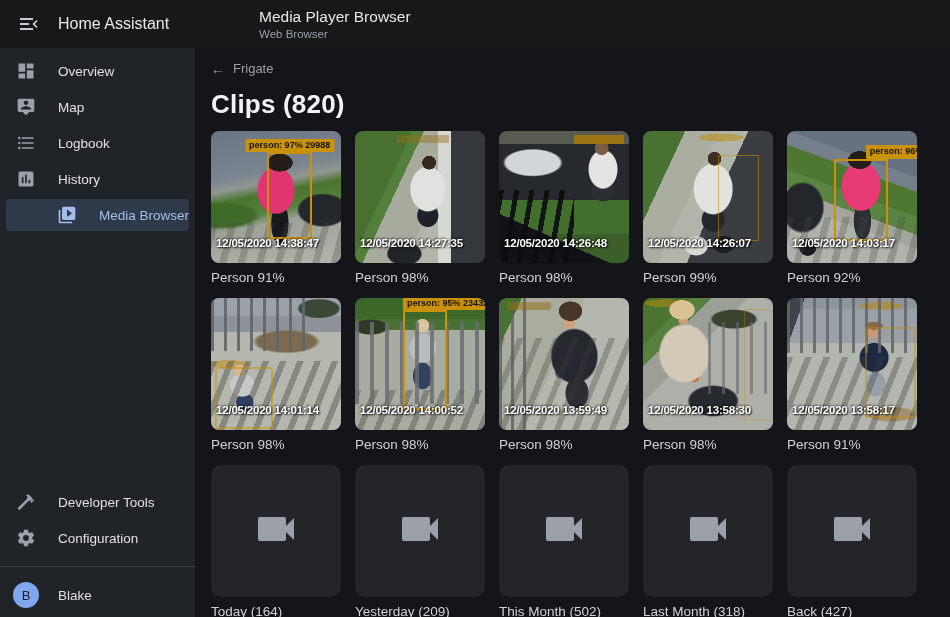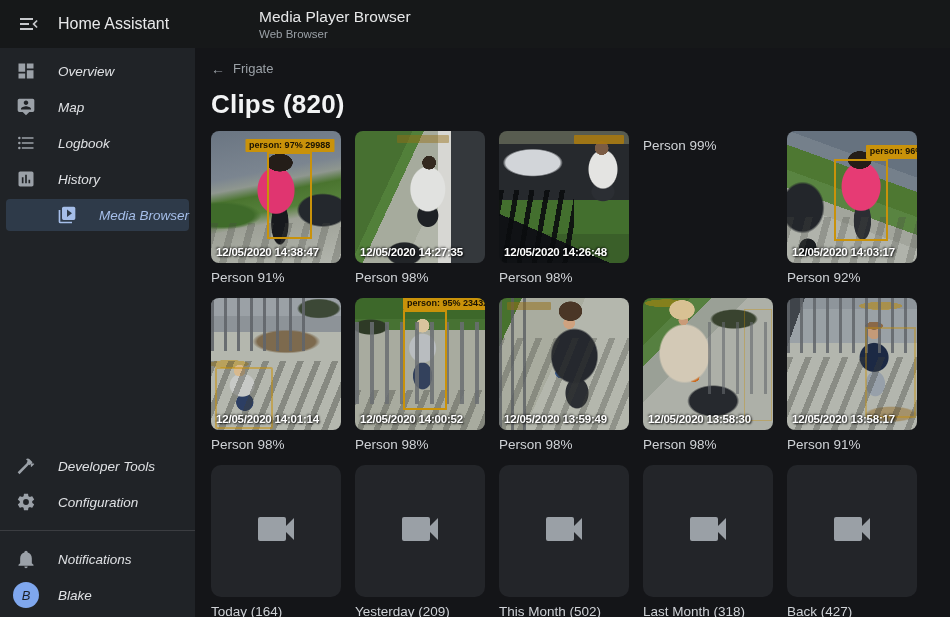--- a/index.html
+++ b/index.html
@@ -14,21 +14,21 @@
   .app-title{margin-left:18px;font-size:16px;color:#e8e9ea;}
   .hdr-title-block{position:absolute;left:259px;top:7px;line-height:1.25;}
   .hdr-title{font-size:15.5px;color:#e6e7e8;}
   .hdr-sub{font-size:11.5px;color:#9aa0a6;margin-top:1px;}
   .choose-btn{position:absolute;right:14px;top:0;height:48px;display:flex;align-items:center;
     font-size:12px;letter-spacing:1.3px;color:#dcdddf;font-weight:500;background:none;border:none;cursor:pointer;
     font-family:"Liberation Sans", sans-serif;}
 
   
   .sidebar{position:absolute;top:48px;left:0;bottom:0;width:195px;background:#202327;
-    display:flex;flex-direction:column;padding-top:5px;font-style:italic;}
+    display:flex;flex-direction:column;padding-top:5px;}
   .nav-item{display:flex;align-items:center;height:32px;margin:2px 6px;padding-left:10px;
     border-radius:4px;cursor:pointer;gap:22px;flex:none;}
   .nav-icon{width:20px;height:20px;flex:none;display:flex;align-items:center;justify-content:center;}
   .nav-icon svg{width:20px;height:20px;fill:#9ba1a8;}
   .nav-label{font-size:13.5px;color:#dfe1e4;white-space:nowrap;}
   .nav-item.active{background:#2e3a49;justify-content:flex-end;}
   .nav-item.active .nav-label{color:#a5bee9;}
   .nav-item.active .nav-icon svg{fill:#a5bee9;}
   .sb-footer{margin-top:auto;padding-bottom:4px;display:flex;flex-direction:column;}
   .sb-divider{border-top:1px solid rgba(255,255,255,.12);margin:10px 0;height:0;}
@@ -41,21 +41,21 @@
     padding:12px 16px 0;overflow:hidden;}
   .back-row{display:flex;align-items:center;color:#9aa0a6;font-size:13px;cursor:pointer;width:fit-content;height:17px;}
   .back-arrow{margin-right:8px;font-size:14px;line-height:1;}
   .page-heading{margin:12px 0 0;font-size:26px;color:#f2f3f4;font-weight:700;letter-spacing:.2px;line-height:30px;}
   .grid{margin-top:12px;display:grid;grid-template-columns:repeat(5,130px);column-gap:14px;row-gap:12px;}
   .card{width:130px;cursor:pointer;}
   .cap{margin-top:6px;font-size:13.5px;color:#cfd2d6;line-height:17px;height:17px;overflow:hidden;white-space:nowrap;}
 
   .thumb{position:relative;height:132px;border-radius:8px;overflow:hidden;background:#3a3d41;}
   .fx{position:absolute;pointer-events:none;}
-  .ts{position:absolute;left:5px;bottom:5px;font-size:11.5px;font-weight:700;color:#fff;
+  .ts{position:absolute;left:5px;bottom:14px;font-size:11.5px;font-weight:700;color:#fff;
     letter-spacing:-.2px;white-space:nowrap;z-index:3;
     text-shadow:1px 1px 2px rgba(0,0,0,.95), -1px -1px 2px rgba(0,0,0,.6);}
   .bbox{position:absolute;border:2px solid #c9920a;z-index:2;}
   .chip{position:absolute;bottom:100%;margin-bottom:2px;background:#c9920a;color:#191203;
     font-size:9px;font-weight:700;line-height:1.25;padding:1px 4px;white-space:nowrap;border-radius:1px;}
   .bb-a{left:43%;top:16%;width:35%;height:66%;}
   .bb-a .chip{left:50%;transform:translateX(-50%);}
   .bb-b{left:36%;top:21%;width:42%;height:62%;}
   .bb-b .chip{left:-2px;margin-left:32px;}
   .bb-c{left:37%;top:9%;width:34%;height:76%;}
@@ -265,28 +265,20 @@
     </div>
     <div class="nav-item">
       <span class="nav-icon">
         <svg viewBox="0 0 24 24">
             <path d="M12,15.5A3.5,3.5 0 0,1 8.5,12A3.5,3.5 0 0,1 12,8.5A3.5,3.5 0 0,1 15.5,12A3.5,3.5 0 0,1 12,15.5M19.43,12.97C19.47,12.65 19.5,12.33 19.5,12C19.5,11.67 19.47,11.34 19.43,11L21.54,9.37C21.73,9.22 21.78,8.95 21.66,8.73L19.66,5.27C19.54,5.05 19.27,4.96 19.05,5.05L16.56,6.05C16.04,5.66 15.5,5.32 14.87,5.07L14.5,2.42C14.46,2.18 14.25,2 14,2H10C9.75,2 9.54,2.18 9.5,2.42L9.13,5.07C8.5,5.32 7.96,5.66 7.44,6.05L4.95,5.05C4.73,4.96 4.46,5.05 4.34,5.27L2.34,8.73C2.21,8.95 2.27,9.22 2.46,9.37L4.57,11C4.53,11.34 4.5,11.67 4.5,12C4.5,12.33 4.53,12.65 4.57,12.97L2.46,14.63C2.27,14.78 2.21,15.05 2.34,15.27L4.34,18.73C4.46,18.95 4.73,19.03 4.95,18.95L7.44,17.94C7.96,18.34 8.5,18.68 9.13,18.93L9.5,21.58C9.54,21.82 9.75,22 10,22H14C14.25,22 14.46,21.82 14.5,21.58L14.87,18.93C15.5,18.67 16.04,18.34 16.56,17.94L19.05,18.95C19.27,19.03 19.54,18.95 19.66,18.73L21.66,15.27C21.78,15.05 21.73,14.78 21.54,14.63L19.43,12.97Z"></path>
           </svg>
       </span>
       <span class="nav-label">Configuration</span>
     </div>
     <div class="sb-divider"></div>
-    <div class="nav-item">
-      <span class="nav-icon">
-        <svg viewBox="0 0 24 24">
-            <path d="M21,19V20H3V19L5,17V11C5,7.9 7.03,5.17 10,4.29C10,4.19 10,4.1 10,4A2,2 0 0,1 12,2A2,2 0 0,1 14,4C14,4.1 14,4.19 14,4.29C16.97,5.17 19,7.9 19,11V17L21,19M14,21A2,2 0 0,1 12,23A2,2 0 0,1 10,21"></path>
-          </svg>
-      </span>
-      <span class="nav-label">Notifications</span>
-    </div>
     <div class="nav-item user-item">
       <span class="avatar">B</span>
       <span class="nav-label">Blake</span>
     </div>
   </div>
 </div>
 
 <div class="content">
   <div class="back-row">
     <span class="back-arrow">←</span>
@@ -315,20 +307,23 @@
 
     <div class="card">
       <div class="thumb scene-3">
         <i class="fx"></i>
         <span class="ts">12/05/2020 14:26:48</span>
       </div>
       <div class="cap">Person 98%</div>
     </div>
 
     <div class="card">
+      <div class="thumb scene-4">
+        <span class="ts">12/05/2020 14:26:07</span>
+      </div>
       <div class="cap">Person 99%</div>
     </div>
 
     <div class="card">
       <div class="thumb scene-5">
         <div class="bbox bb-b">
           <span class="chip">person: 96% 32154</span>
         </div>
         <span class="ts">12/05/2020 14:03:17</span>
       </div>

